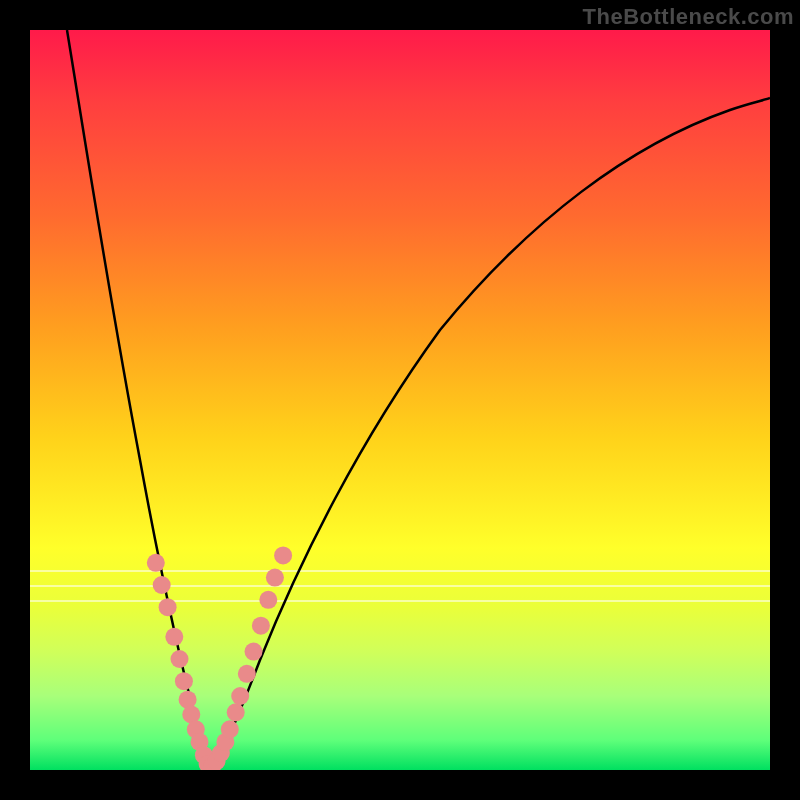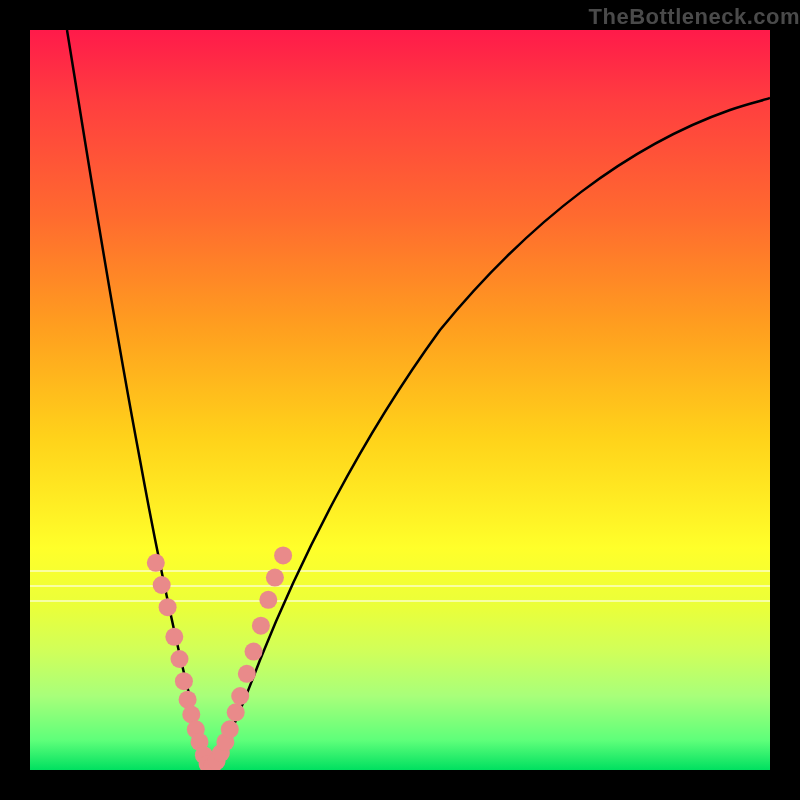--- a/index.html
+++ b/index.html
@@ -35,21 +35,21 @@
   }
   .white-band {
     position: absolute;
     left: 0;
     right: 0;
     height: 2px;
     background: rgba(255,255,255,0.55);
   }
   .watermark {
     position: absolute;
-    right: 0;
+    right: 6px;
     top: 4px;
     font: 600 22px Arial, Helvetica, sans-serif;
     color: #4a4a4a;
     letter-spacing: 0.5px;
     user-select: none;
   }
   svg.curves {
     position: absolute;
     inset: 0;
   }

